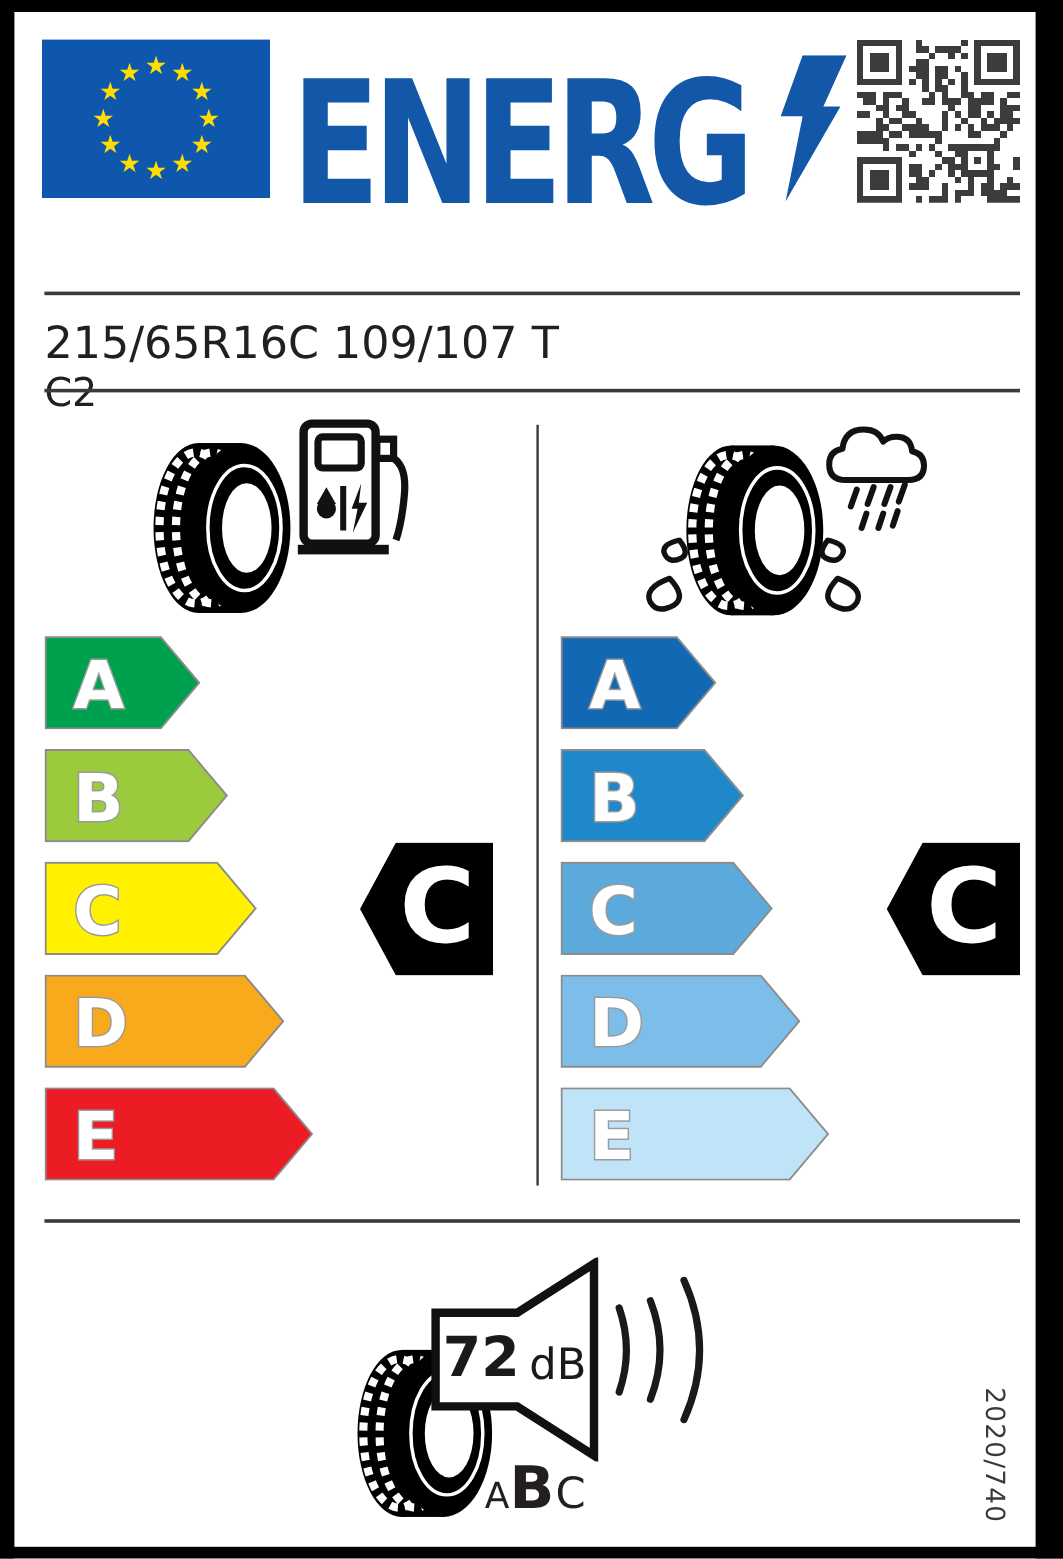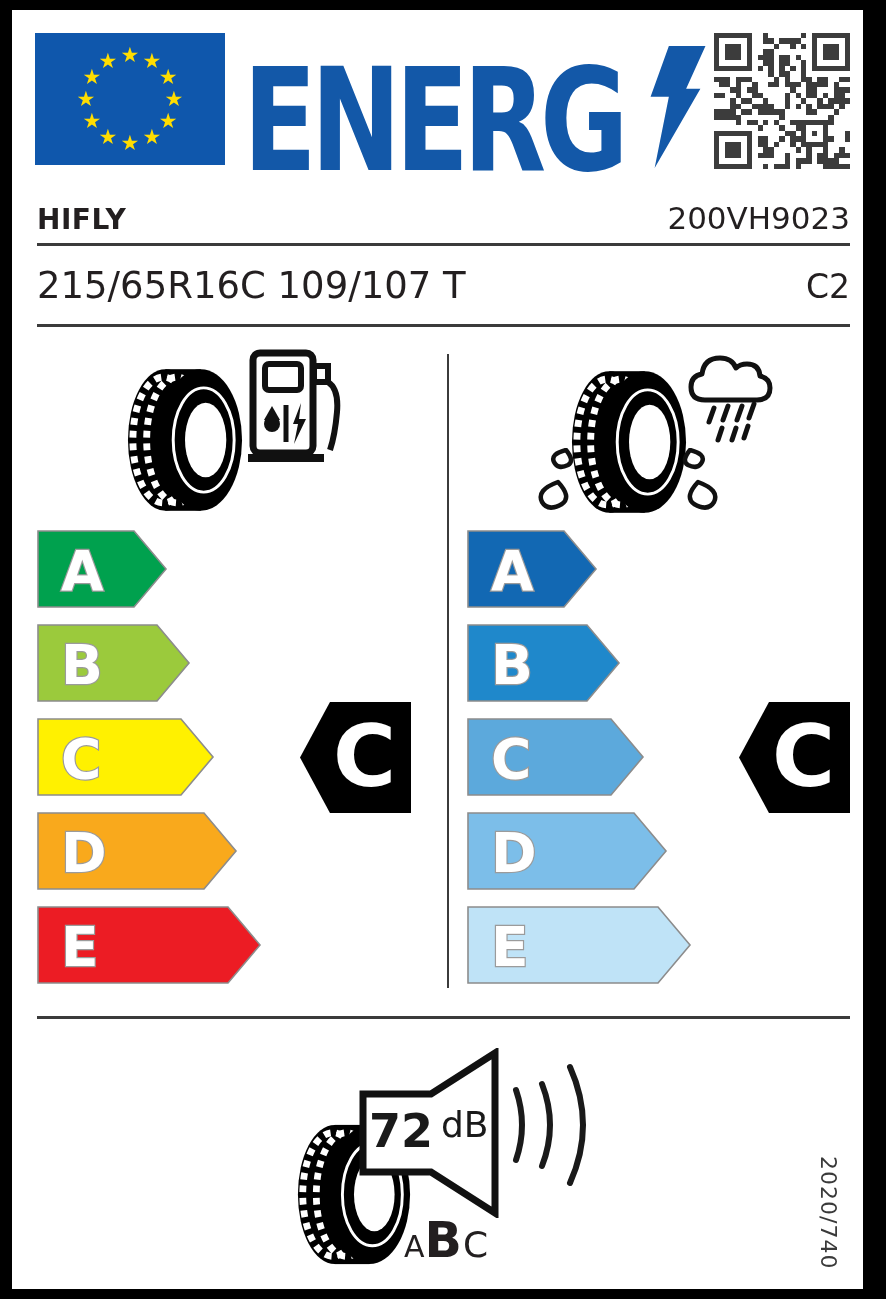--- a/index.html
+++ b/index.html
@@ -13,35 +13,35 @@
   .star{position:absolute;font-size:21px;line-height:21px;transform:translate(-50%,-50%);}
   #logo-text{left:243px;top:50px;font-weight:bold;font-size:108px;letter-spacing:-6px;line-height:1;
              display:inline-block;transform:scaleY(1.32);transform-origin:top left;}
   #bolt{left:648px;top:46px;}
   #qr{left:714px;top:33px;}
   
   .row{left:37px;width:813px;display:flex;justify-content:space-between;align-items:baseline;}
   #brand-row{top:200px;}
   #brand{font-weight:bold;font-size:28px;letter-spacing:.5px;}
   #model-code{font-size:31px;}
-  #size-row{top:264px;}
+  #size-row{top:264px;flex-direction:column;}
   #tire-size{font-size:37px;}
   #tire-class{font-size:33px;}
   .hline{left:37px;width:813px;height:3px;background:#3B3B3B;}
   #vdivider{left:447px;top:354px;width:2px;height:634px;background:#3B3B3B;}
   
   .scale{width:240px;height:460px;}
   .scale-row{position:absolute;left:0;}
   
   .rating-arrow{width:111px;height:111px;background:#000;
     clip-path:polygon(0 50%,27% 0,100% 0,100% 100%,27% 100%);}
   .rating-arrow span{display:block;width:100%;padding-left:18px;box-sizing:border-box;
     text-align:center;font-size:86px;font-weight:bold;color:#fff;line-height:108px;}
   
-  #db-text{left:369px;top:1104px;width:126px;display:flex;align-items:flex-start;gap:8px;}
+  #db-text{left:369px;top:1104px;width:126px;display:flex;align-items:flex-end;gap:8px;}
   #db-value{font-size:46px;font-weight:bold;color:#1a1a1a;}
   #db-unit{font-size:36px;color:#1a1a1a;}
   #abc{left:404px;top:1212px;display:flex;align-items:baseline;}
   #abc .n-a{font-size:30px;}
   #abc .n-b{font-size:49px;font-weight:bold;letter-spacing:1px;}
   #abc .n-c{font-size:36px;}
   #regulation{left:816px;top:1156px;writing-mode:vertical-rl;font-size:22px;color:#3a3a3a;letter-spacing:1px;}
   svg{display:block;}
 </style>
 </head>
@@ -298,24 +298,20 @@
       <rect x="19" y="1" width="5" height="5" fill="#fff"></rect>
       <rect x="20" y="2" width="3" height="3" fill="#3C3C3C"></rect>
       <rect x="0" y="18" width="7" height="7" fill="#3C3C3C"></rect>
       <rect x="1" y="19" width="5" height="5" fill="#fff"></rect>
       <rect x="2" y="20" width="3" height="3" fill="#3C3C3C"></rect>
       <rect x="16" y="16" width="5" height="5" fill="#3C3C3C"></rect>
       <rect x="17" y="17" width="3" height="3" fill="#fff"></rect>
       <rect x="18" y="18" width="1" height="1" fill="#3C3C3C"></rect>
     </svg>
 
-  <div class="abs row" id="brand-row">
-    <span id="brand">HIFLY</span>
-    <span id="model-code">200VH9023</span>
-  </div>
   <div class="abs hline" style="top:243px;"></div>
 
   <div class="abs row" id="size-row">
     <span id="tire-size">215/65R16C 109/107 T</span>
     <span id="tire-class">C2</span>
   </div>
   <div class="abs hline" style="top:324px;"></div>
 
   <svg class="abs" style="left:126px;top:366px;" width="118" height="148">
       <use href="#tire-sym"></use>

